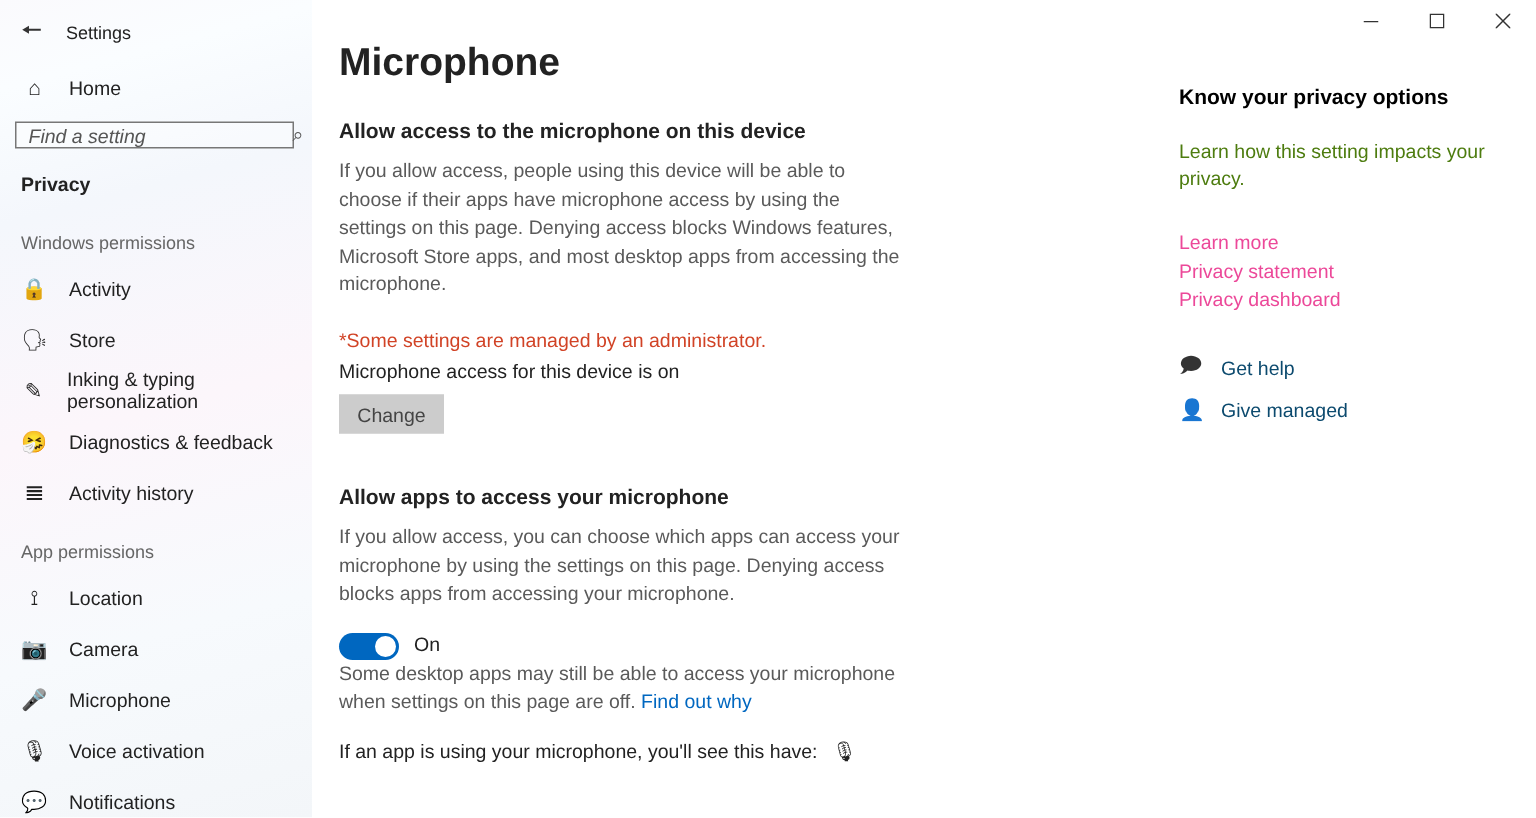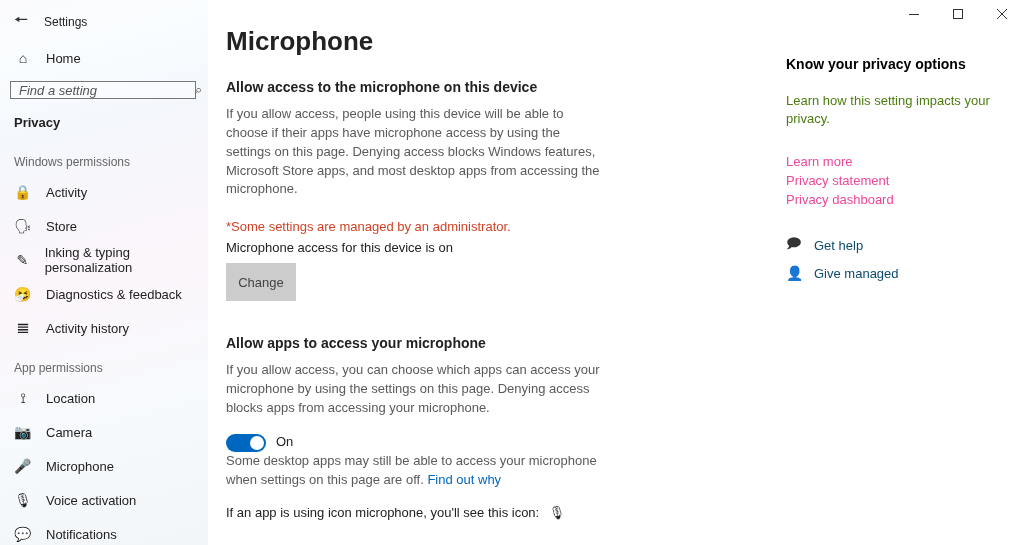--- a/index.html
+++ b/index.html
@@ -43,21 +43,21 @@
   flex: 1; display: flex; padding: 26px 20px 0 18px;
   overflow: hidden;
 }
 .content { flex: 1; max-width: 560px; color: #222; }
 h1 { font-size: 26px; font-weight: 600; margin-bottom: 22px; }
 h2 { font-size: 14px; font-weight: 700; margin-bottom: 10px; }
 p.desc { font-size: 13px; color: #5a5a5a; max-width: 380px; line-height: 1.45; }
 .admin-note { color: #d14326; font-size: 13px; margin-top: 20px; }
 .status-line { font-size: 13px; margin-top: 6px; }
 .change-btn {
-  margin-top: 8px; width: 70px; height: 38px;
+  margin-top: 8px; width: 70px; height: 26px;
   background: #ccc; border: 1px solid #ccc; color: #444;
   font-size: 13px; cursor: default;
 }
 .block { margin-bottom: 34px; }
 .toggle-row { display: flex; align-items: flex-start; margin-top: 16px; }
 .toggle {
   width: 40px; height: 18px; border-radius: 10px;
   background: #0067c0; position: relative; cursor: pointer;
 }
 .toggle::after {
@@ -188,21 +188,21 @@
       <h2>Allow apps to access your microphone</h2>
       <p class="desc">If you allow access, you can choose which apps can access your microphone by using the settings on this page. Denying access blocks apps from accessing your microphone.</p>
       <div class="toggle-row">
         <div class="toggle"></div>
         <span class="lbl">On</span>
       </div>
       <p class="note">
         <span>Some desktop apps may still be able to access your microphone when settings on this page are off. </span><a class="link">Find out why</a>
       </p>
       <p class="mic-sentence">
-        <span>If an app is using icon microphone, you'll see this icon:</span>
+        <span>If an app is using your microphone, you'll see this have:</span>
         <span class="ic">🎙</span>
       </p>
     </div>
 
   </div>
 
   <div class="aside">
     <h3>Know your privacy options</h3>
     <p>Learn how this setting impacts your privacy.</p>
     <a>Learn more</a>

